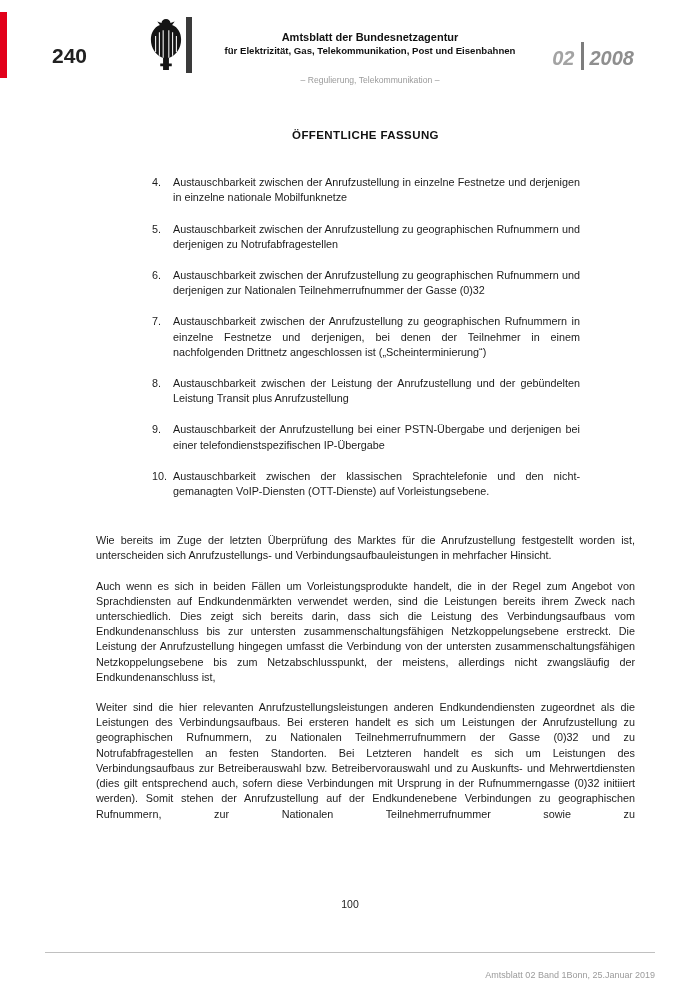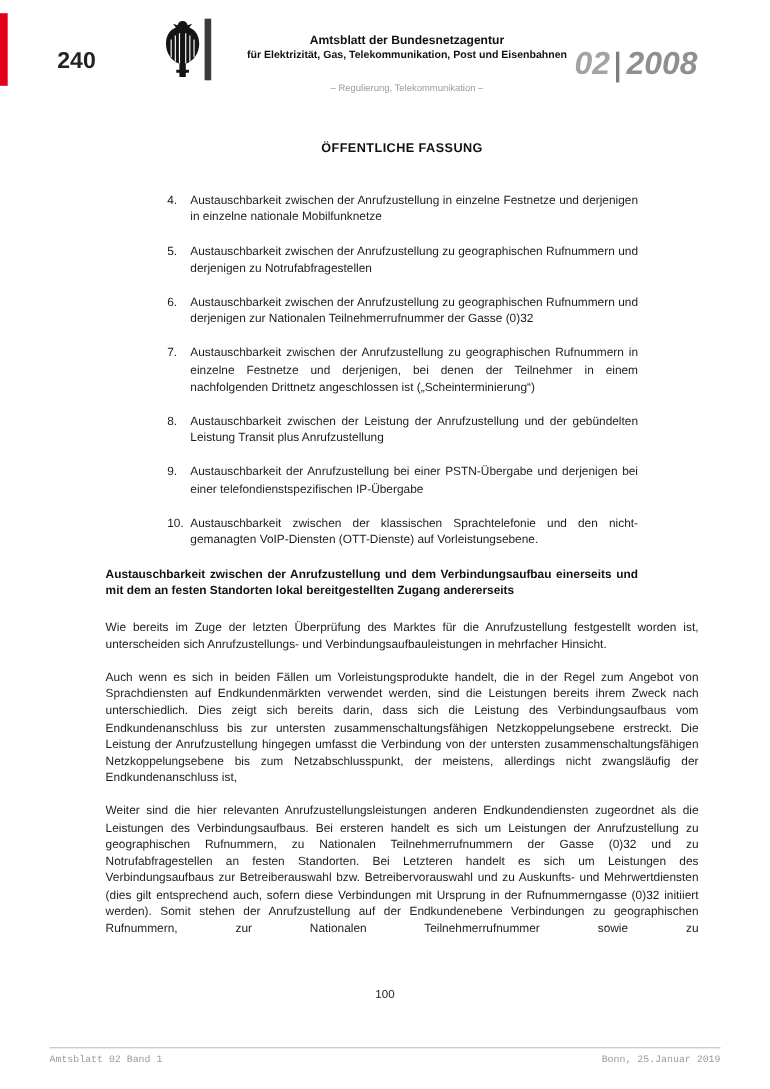--- a/index.html
+++ b/index.html
@@ -13,21 +13,21 @@
   
   .red-bar { position:absolute; left:0; top:12px; width:7px; height:66px; background:#e2001a; }
   .pagenum-left { position:absolute; left:52px; top:44px; font-size:21px; font-weight:bold; color:#222; }
   .eagle { position:absolute; left:149px; top:16px; width:34px; height:57px; }
   .logo-bar { position:absolute; left:186px; top:17px; width:6px; height:56px; background:#3a3a3a; }
   .head-titles { position:absolute; left:222px; top:31px; width:296px; text-align:center; }
   .head-titles .t1 { font-size:11px; font-weight:bold; color:#111; margin-bottom:2px; }
   .head-titles .t2 { font-size:9.6px; font-weight:bold; color:#111; }
   .head-titles .t3 { font-size:8.6px; color:#9b9b9b; margin-top:19px; }
   .issue { position:absolute; right:66px; top:42px; display:flex; align-items:flex-end; gap:6px;
-           font-size:29px; font-weight:bold; font-style:italic; }
+           font-size:20px; font-weight:bold; font-style:italic; }
   .issue .n1 { color:#a3a3a3; }
   .issue .sep { width:3px; height:28px; background:#7d7d7d; }
   .issue .n2 { color:#8f8f8f; }
 
   
   .main { position:absolute; left:96px; top:120px; width:539px; font-size:10.8px; line-height:15.2px; }
   .doc-heading { text-align:center; font-size:11.5px; font-weight:bold; letter-spacing:.4px; margin:8px 0 32px 0; color:#111; }
 
   .list { list-style:none; }
   .list-item { display:flex; margin:0 0 16px 56px; width:428px; }
@@ -38,22 +38,22 @@
   .sec-num { width:64px; flex:0 0 64px; }
   .sec-title { flex:1; text-align:justify; }
 
   .para { text-align:justify; margin-bottom:15px; }
   .para.cont { text-align-last:justify; }
 
   .pagenum-bottom { position:absolute; left:0; top:898px; width:100%; text-align:center; font-size:10.5px; color:#222; }
 
   
   .footer { position:absolute; left:45px; right:45px; top:952px; border-top:1px solid #c0c0c0;
-            padding-top:5px; display:flex; justify-content:space-between;
-            font-size:9px; color:#9b9b9b;font-family:Liberation Mono, monospace; }
+            padding-top:17px; display:flex; justify-content:flex-end;
+            font-size:9px; color:#9b9b9b; }
 </style>
 </head>
 <body>
 
 <div class="page">
 
   <div class="red-bar"></div>
 
   <div class="pagenum-left">240</div>
 
@@ -112,21 +112,20 @@
         <span class="item-num">9.</span>
         <span class="item-text">Austauschbarkeit der Anrufzustellung bei einer PSTN-Übergabe und derjenigen bei einer telefondienstspezifischen IP-Übergabe</span>
       </div>
       <div class="list-item">
         <span class="item-num">10.</span>
         <span class="item-text">Austauschbarkeit zwischen der klassischen Sprachtelefonie und den nicht-gemanagten VoIP-Diensten (OTT-Dienste) auf Vorleistungsebene.</span>
       </div>
     </div>
 
     <div class="section-heading">
-      <span class="sec-title">Austauschbarkeit zwischen der Anrufzustellung und dem Verbindungsaufbau einerseits und mit dem an festen Standorten lokal bereitgestellten Zugang andererseits</span>
     </div>
 
     <p class="para">Wie bereits im Zuge der letzten Überprüfung des Marktes für die Anrufzustellung festgestellt worden ist, unterscheiden sich Anrufzustellungs- und Verbindungsaufbauleistungen in mehrfacher Hinsicht.</p>
     <p class="para">Auch wenn es sich in beiden Fällen um Vorleistungsprodukte handelt, die in der Regel zum Angebot von Sprachdiensten auf Endkundenmärkten verwendet werden, sind die Leistungen bereits ihrem Zweck nach unterschiedlich. Dies zeigt sich bereits darin, dass sich die Leistung des Verbindungsaufbaus vom Endkundenanschluss bis zur untersten zusammenschaltungsfähigen Netzkoppelungsebene erstreckt. Die Leistung der Anrufzustellung hingegen umfasst die Verbindung von der untersten zusammenschaltungsfähigen Netzkoppelungsebene bis zum Netzabschlusspunkt, der meistens, allerdings nicht zwangsläufig der Endkundenanschluss ist,</p>
     <p class="para cont">Weiter sind die hier relevanten Anrufzustellungsleistungen anderen Endkundendiensten zugeordnet als die Leistungen des Verbindungsaufbaus. Bei ersteren handelt es sich um Leistungen der Anrufzustellung zu geographischen Rufnummern, zu Nationalen Teilnehmerrufnummern der Gasse (0)32 und zu Notrufabfragestellen an festen Standorten. Bei Letzteren handelt es sich um Leistungen des Verbindungsaufbaus zur Betreiberauswahl bzw. Betreibervorauswahl und zu Auskunfts- und Mehrwertdiensten (dies gilt entsprechend auch, sofern diese Verbindungen mit Ursprung in der Rufnummerngasse (0)32 initiiert werden). Somit stehen der Anrufzustellung auf der Endkundenebene Verbindungen zu geographischen Rufnummern, zur Nationalen Teilnehmerrufnummer sowie zu</p>
 
   </div>
 
   <div class="pagenum-bottom">100</div>
 

